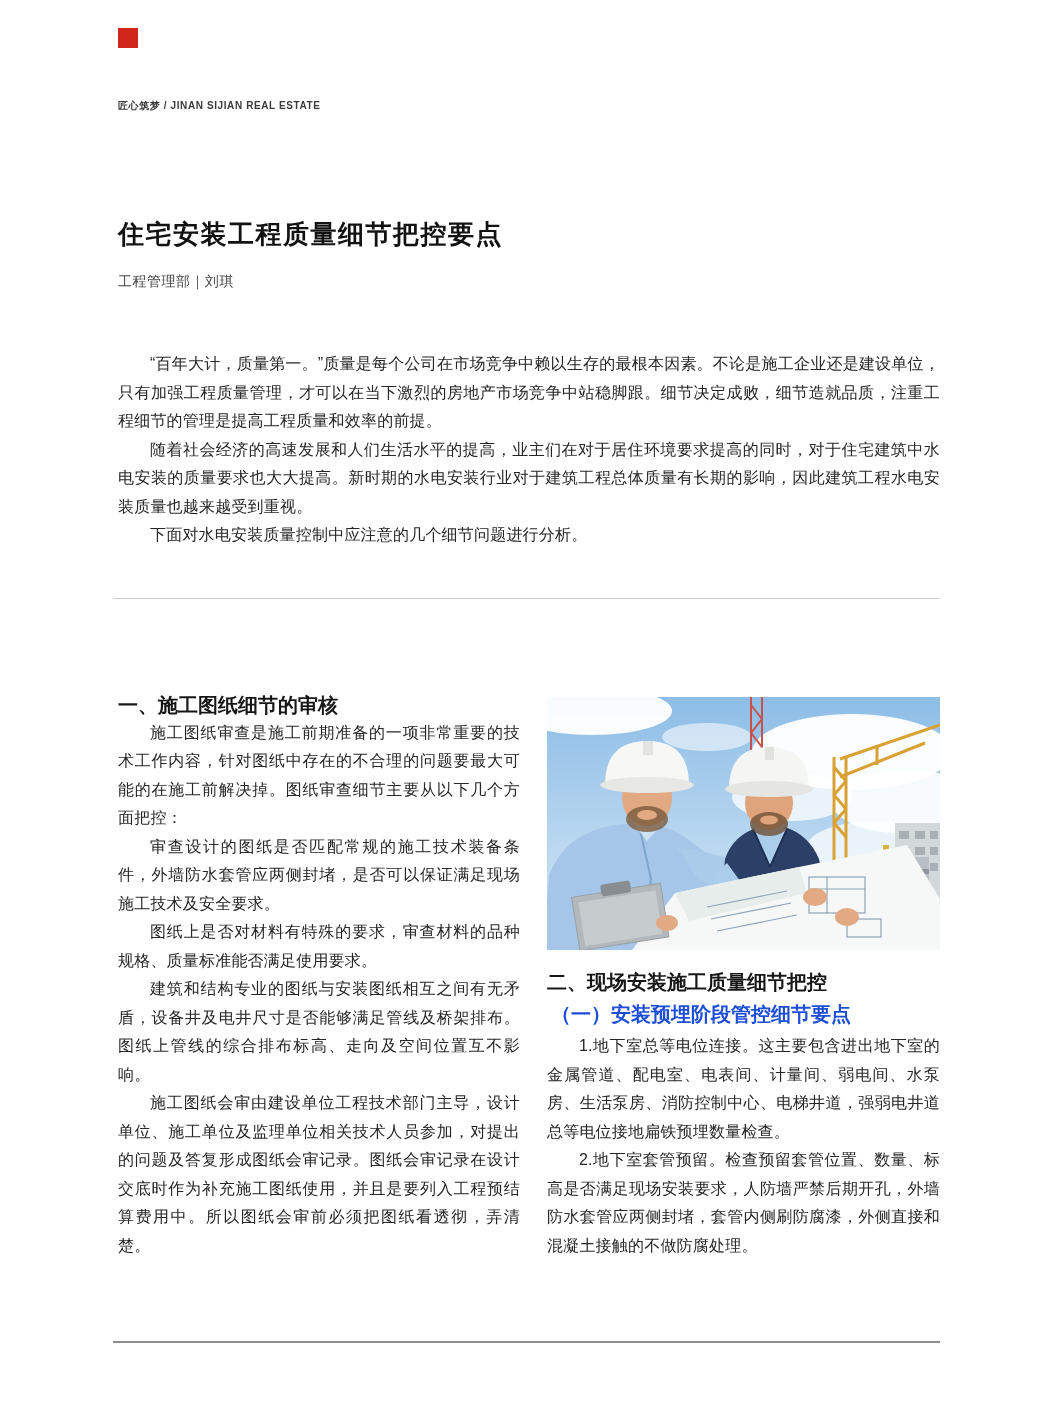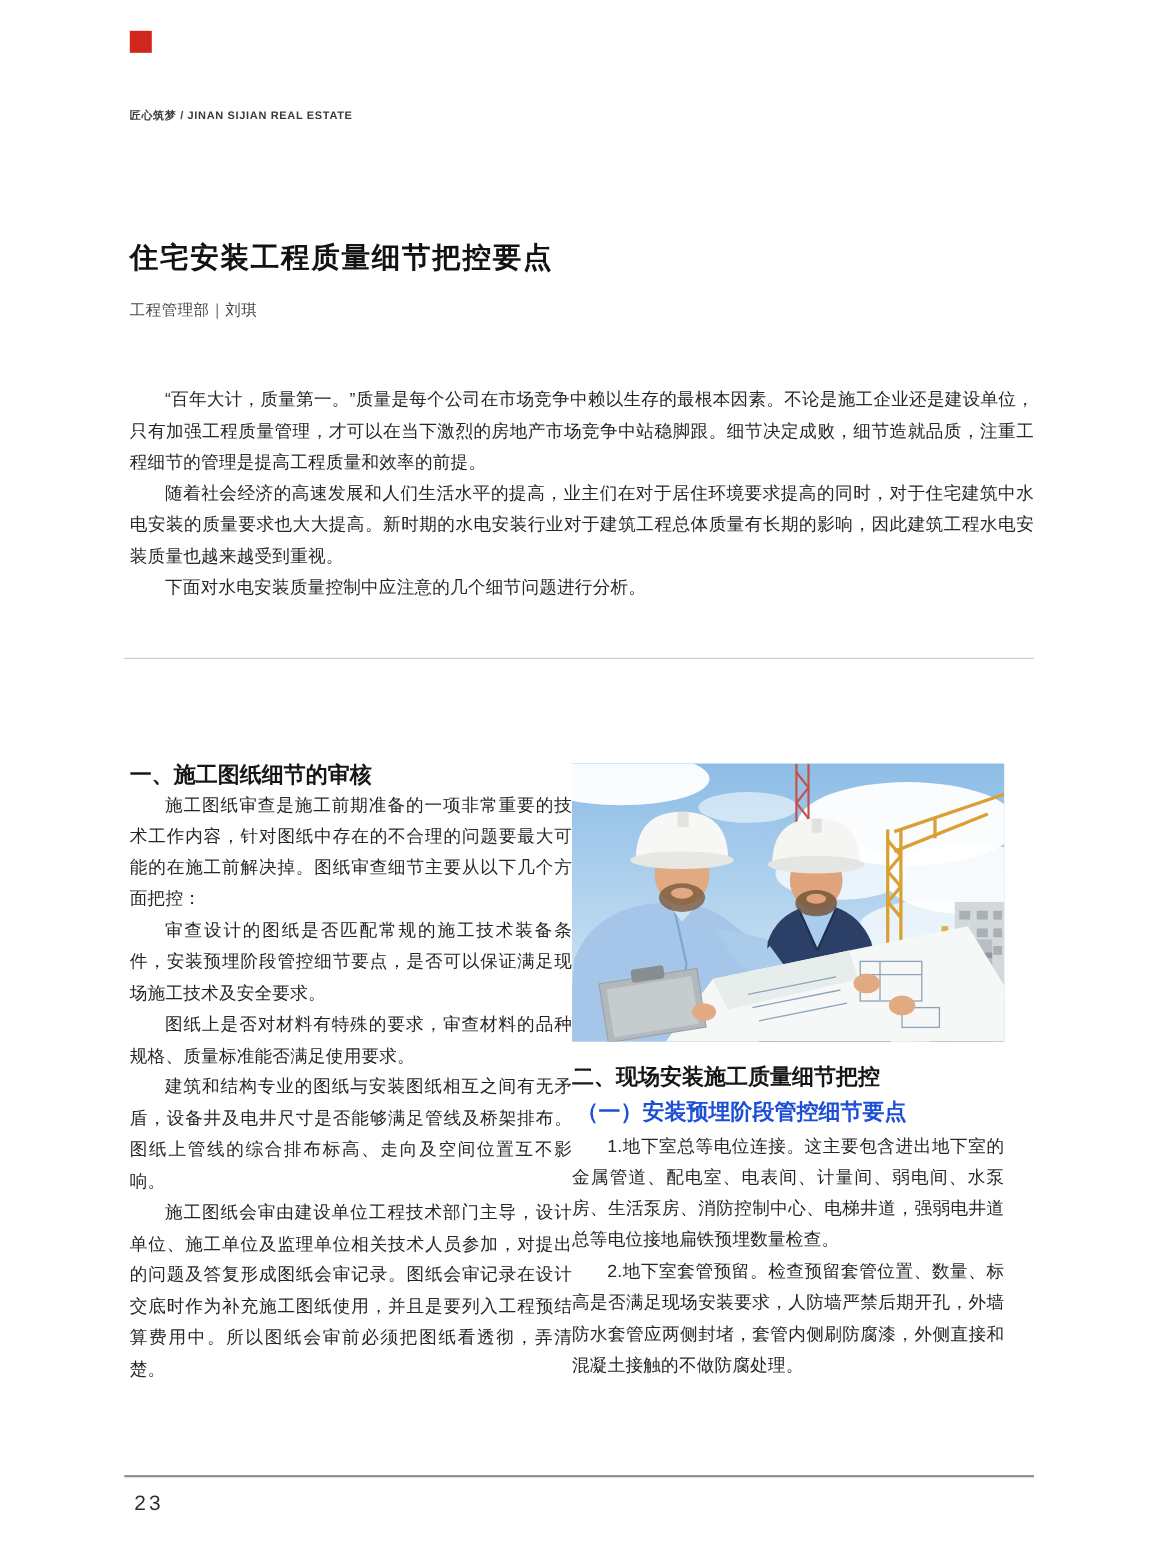--- a/index.html
+++ b/index.html
@@ -23,21 +23,21 @@
   .byline{margin-top:13px;font-size:14px;line-height:17px;color:#454545;letter-spacing:.5px;}
 
   .intro{margin-top:60px;}
   .bodytext p{
     margin:0;font-size:16px;line-height:28.5px;color:#262626;
     text-align:justify;text-indent:2em;letter-spacing:.2px;
   }
 
   .divider{margin:48px 0 0 -5px;width:827px;border:none;border-top:1px solid #c9c9c9;height:0;}
 
-  .columns{margin-top:92px;display:flex;align-items:center;}
+  .columns{margin-top:92px;display:flex;gap:27px;align-items:flex-end;}
   .col-left{width:402px;}
   .col-right{width:393px;}
   .sec-heading{margin:0;font-size:20px;line-height:28px;font-weight:bold;color:#161616;}
   .sec-subheading{margin:4px;font-size:20px;line-height:28px;font-weight:bold;color:#1d4ed8;}
   .col-right .sec-heading{margin-top:18px;}
 
   .photo{width:393px;height:253px;overflow:hidden;background:#bcd6ec;}
   .photo svg{display:block;width:393px;height:253px;}
 
   .footer{position:absolute;left:113px;top:1313px;width:827px;}
@@ -61,21 +61,21 @@
     <p>下面对水电安装质量控制中应注意的几个细节问题进行分析。</p>
   </div>
 
   <hr class="divider">
 
   <div class="columns">
 
     <div class="col-left bodytext">
       <h2 class="sec-heading">一、施工图纸细节的审核</h2>
       <p>施工图纸审查是施工前期准备的一项非常重要的技术工作内容，针对图纸中存在的不合理的问题要最大可能的在施工前解决掉。图纸审查细节主要从以下几个方面把控：</p>
-      <p>审查设计的图纸是否匹配常规的施工技术装备条件，安装预埋阶段管控细节要点，是否可以保证满足现场施工技术及安全要求。</p>
+      <p>审查设计的图纸是否匹配常规的施工技术装备条件，外墙防水套管应两侧封堵，是否可以保证满足现场施工技术及安全要求。</p>
       <p>图纸上是否对材料有特殊的要求，审查材料的品种规格、质量标准能否满足使用要求。</p>
       <p>建筑和结构专业的图纸与安装图纸相互之间有无矛盾，设备井及电井尺寸是否能够满足管线及桥架排布。图纸上管线的综合排布标高、走向及空间位置互不影响。</p>
       <p>施工图纸会审由建设单位工程技术部门主导，设计单位、施工单位及监理单位相关技术人员参加，对提出的问题及答复形成图纸会审记录。图纸会审记录在设计交底时作为补充施工图纸使用，并且是要列入工程预结算费用中。所以图纸会审前必须把图纸看透彻，弄清楚。</p>
     </div>
 
     <div class="col-right bodytext">
 
       <div class="photo">
         <svg viewBox="0 0 393 253" preserveAspectRatio="none">
           <defs>
@@ -197,16 +197,15 @@
       <h2 class="sec-heading">二、现场安装施工质量细节把控</h2>
       <h3 class="sec-subheading">（一）安装预埋阶段管控细节要点</h3>
       <p>1.地下室总等电位连接。这主要包含进出地下室的金属管道、配电室、电表间、计量间、弱电间、水泵房、生活泵房、消防控制中心、电梯井道，强弱电井道总等电位接地扁铁预埋数量检查。</p>
       <p>2.地下室套管预留。检查预留套管位置、数量、标高是否满足现场安装要求，人防墙严禁后期开孔，外墙防水套管应两侧封堵，套管内侧刷防腐漆，外侧直接和混凝土接触的不做防腐处理。</p>
     </div>
 
   </div>
 
   <div class="footer">
     <hr class="footer-rule">
-    <div class="page-number">23</div>
   </div>
 
 </div>
 
 </body></html>

